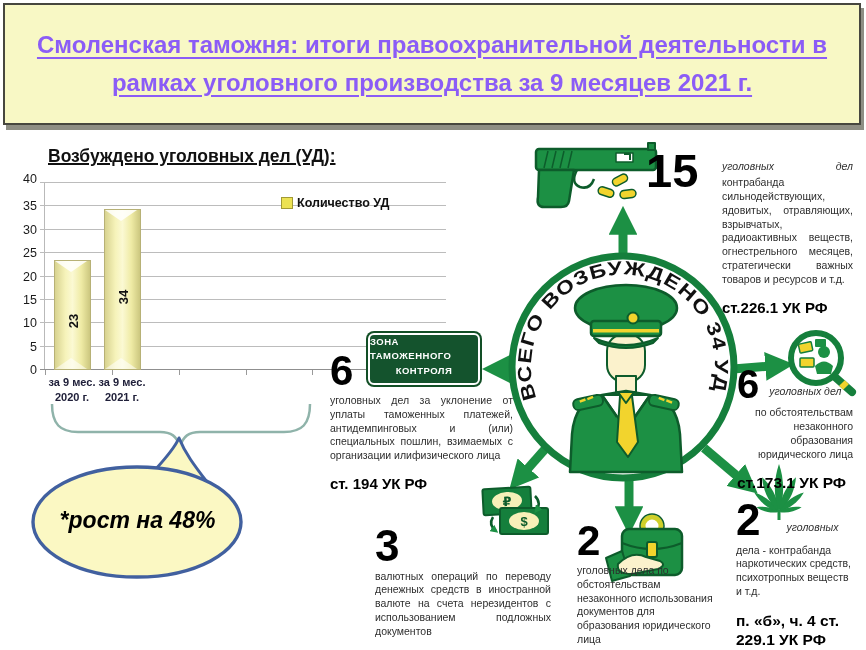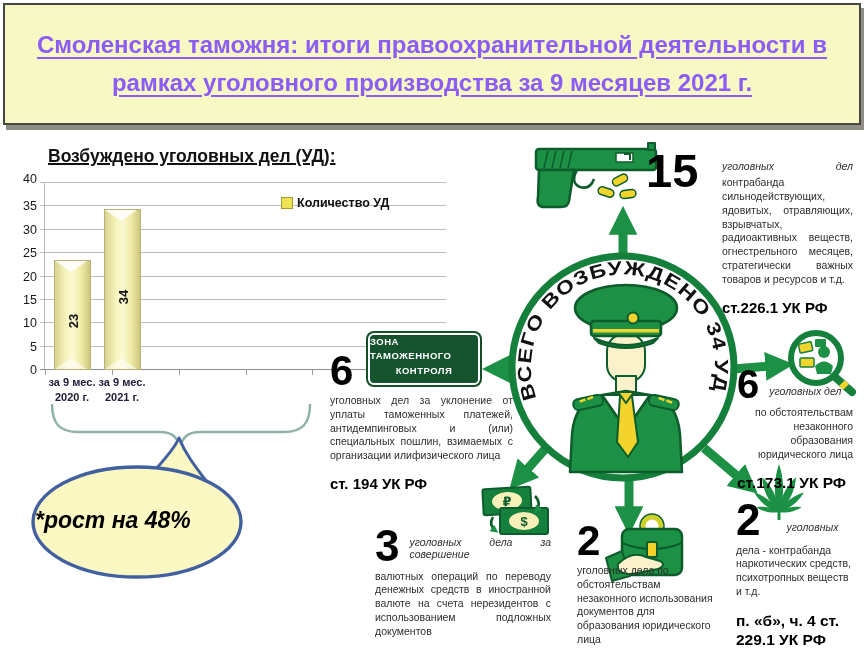--- a/index.html
+++ b/index.html
@@ -24,21 +24,21 @@
        border-right:16.5px solid transparent;border-top:11px solid rgba(255,255,255,0.85);}
   .bar::after{content:"";position:absolute;bottom:0;left:0;border-left:16.5px solid transparent;
        border-right:16.5px solid transparent;border-bottom:11px solid rgba(255,255,255,0.55);}
   .barval{position:absolute;top:55%;left:50%;transform:translate(-50%,-50%) rotate(-90deg);
           font-size:13px;font-weight:bold;color:#111;}
   .cat{position:absolute;top:192px;width:70px;text-align:center;font-size:11px;font-weight:bold;color:#20203a;line-height:1.4;}
   .legend{position:absolute;left:281px;top:196px;display:flex;align-items:center;gap:4px;z-index:2;}
   .legend .swatch{width:10px;height:10px;background:#ece253;border:1px solid #a29a35;}
   .legend .lab{font-size:12.5px;font-weight:bold;color:#111;}
   
-  .bubble-text{position:absolute;left:35px;top:507px;width:205px;text-align:left;
+  .bubble-text{position:absolute;left:35px;top:507px;width:205px;text-align:center;
                font-size:23px;font-weight:bold;font-style:italic;color:#000;z-index:3;}
   
   .zone-sign{position:absolute;left:368px;top:333px;width:108px;height:48px;background:#14532d;
              border:2px solid #ffffff;border-radius:6px;box-shadow:0 0 0 2px #124f26;
              display:flex;flex-direction:column;align-items:center;justify-content:flex-start;z-index:2;}
   .zone-sign div{color:#fff;font-size:9.5px;font-weight:bold;letter-spacing:0.5px;line-height:1.5;}
   
   .callout{position:absolute;z-index:2;}
   .num{font-weight:bold;color:#000;line-height:0.9;}
   .num.abs{position:absolute;}
@@ -246,21 +246,20 @@
       <div class="num" style="font-size:40px;">6</div>
       <div class="lead" style="padding-bottom:5px;">уголовных дел</div>
     </div>
     <div class="body ra">по обстоятельствам незаконного образования юридического лица</div>
     <div class="article" style="font-size:15.5px;">ст.173.1 УК РФ</div>
   </div>
 
   <div class="callout" style="left:375px;top:526px;width:176px;">
     <div class="head" style="gap:10px;">
       <div class="num" style="font-size:44px;">3</div>
-      <div class="lead spread" style="flex:1;padding-bottom:6px;">уголовных дела за совершение</div>
     </div>
     <div class="body just">валютных операций по переводу денежных средств в иностранной валюте на счета нерезидентов с использованием подложных документов</div>
     <div class="article">ст.193.1 УК РФ</div>
   </div>
 
   <div class="callout" style="left:577px;top:522px;width:137px;">
     <div class="num" style="font-size:42px;">2</div>
     <div class="body">уголовных дела по обстоятельствам незаконного использования документов для образования юридического лица</div>
 
   </div>

